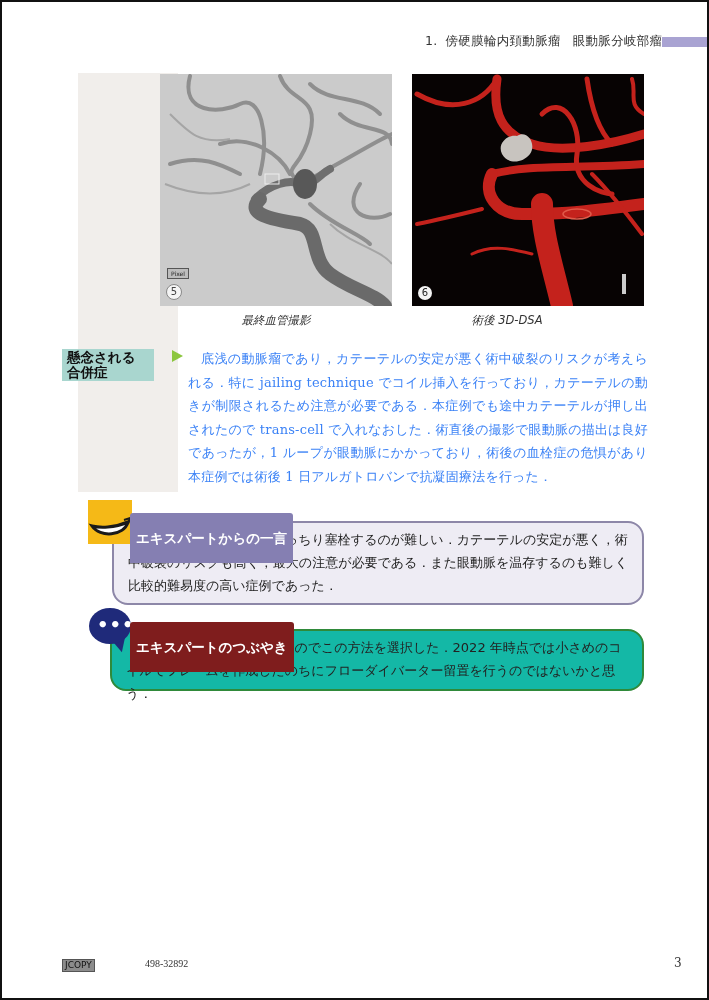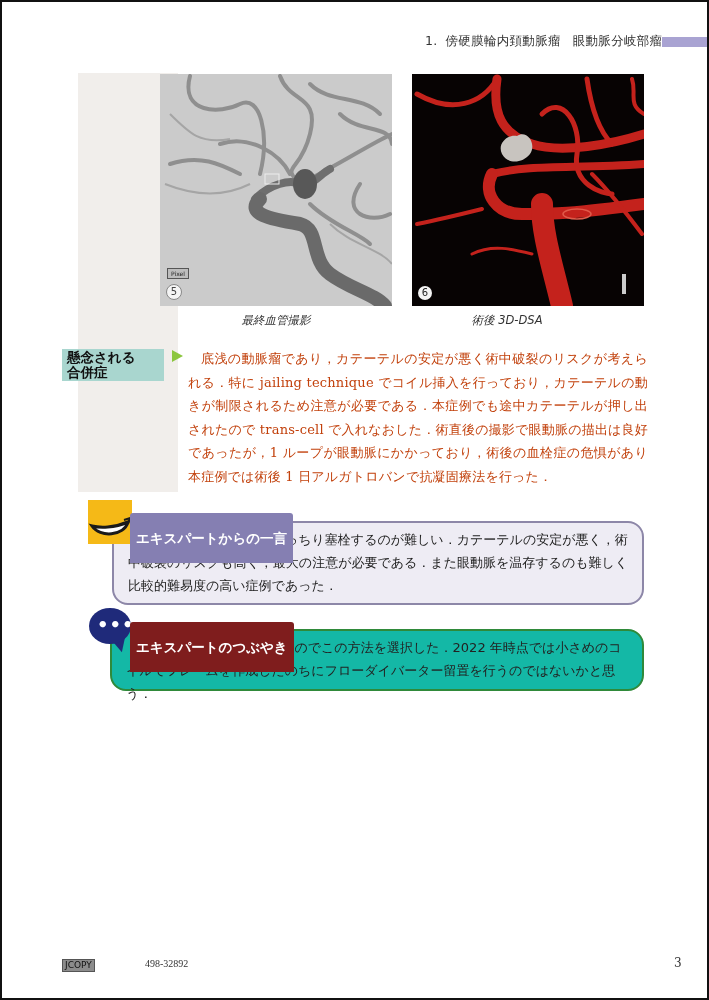--- a/index.html
+++ b/index.html
@@ -44,33 +44,33 @@
     position: absolute; left: 7px; bottom: 27px; width: 20px; height: 9px;
     border: 1px solid #555; background: #bdbdbd; font-size: 6px; line-height: 9px;
     text-align: center; color: #222;
   }
   .caption {
     position: absolute; top: 313px; font-size: 11.5px; color: #333; text-align: center; width: 232px; font-style: italic;
   }
   .cap5 { left: 160px; }
   .cap6 { left: 391px; }
   .concern-label {
-    position: absolute; left: 62px; top: 349px; width: 102px; height: 32px;
+    position: absolute; left: 62px; top: 349px; width: 92px; height: 32px;
     background: #a9d6cf; color: #111;
     font-size: 13.5px; font-weight: bold; line-height: 15px; padding: 1px 12px 0 5px; box-sizing: border-box;
   }
   .concern-arrow {
     position: absolute; left: 172px; top: 350px; width: 0; height: 0;
     border-top: 6px solid transparent; border-bottom: 6px solid transparent;
     border-left: 11px solid #8cc63f;
   }
   .concern-body {
     position: absolute; left: 188px; top: 347px; width: 460px;
     font-family: "DejaVu Serif", "Liberation Serif", serif;
-    font-size: 13px; line-height: 23.5px; color: #c2410c; letter-spacing: 0.2px;
+    font-size: 13px; line-height: 23.5px; color: #3b82f6; letter-spacing: 0.2px;
   }
   .concern-body p { margin: 0; text-indent: 1em; text-align: justify; }
   .box {
     position: absolute; box-sizing: border-box; border-radius: 16px;
     font-size: 13px; line-height: 23px; color: #222;
     padding: 0 10px 0 14px;
   }
   .box p { margin: 0; text-indent: 1em; }
   .box-one {
     left: 112px; top: 521px; width: 532px; height: 84px;

